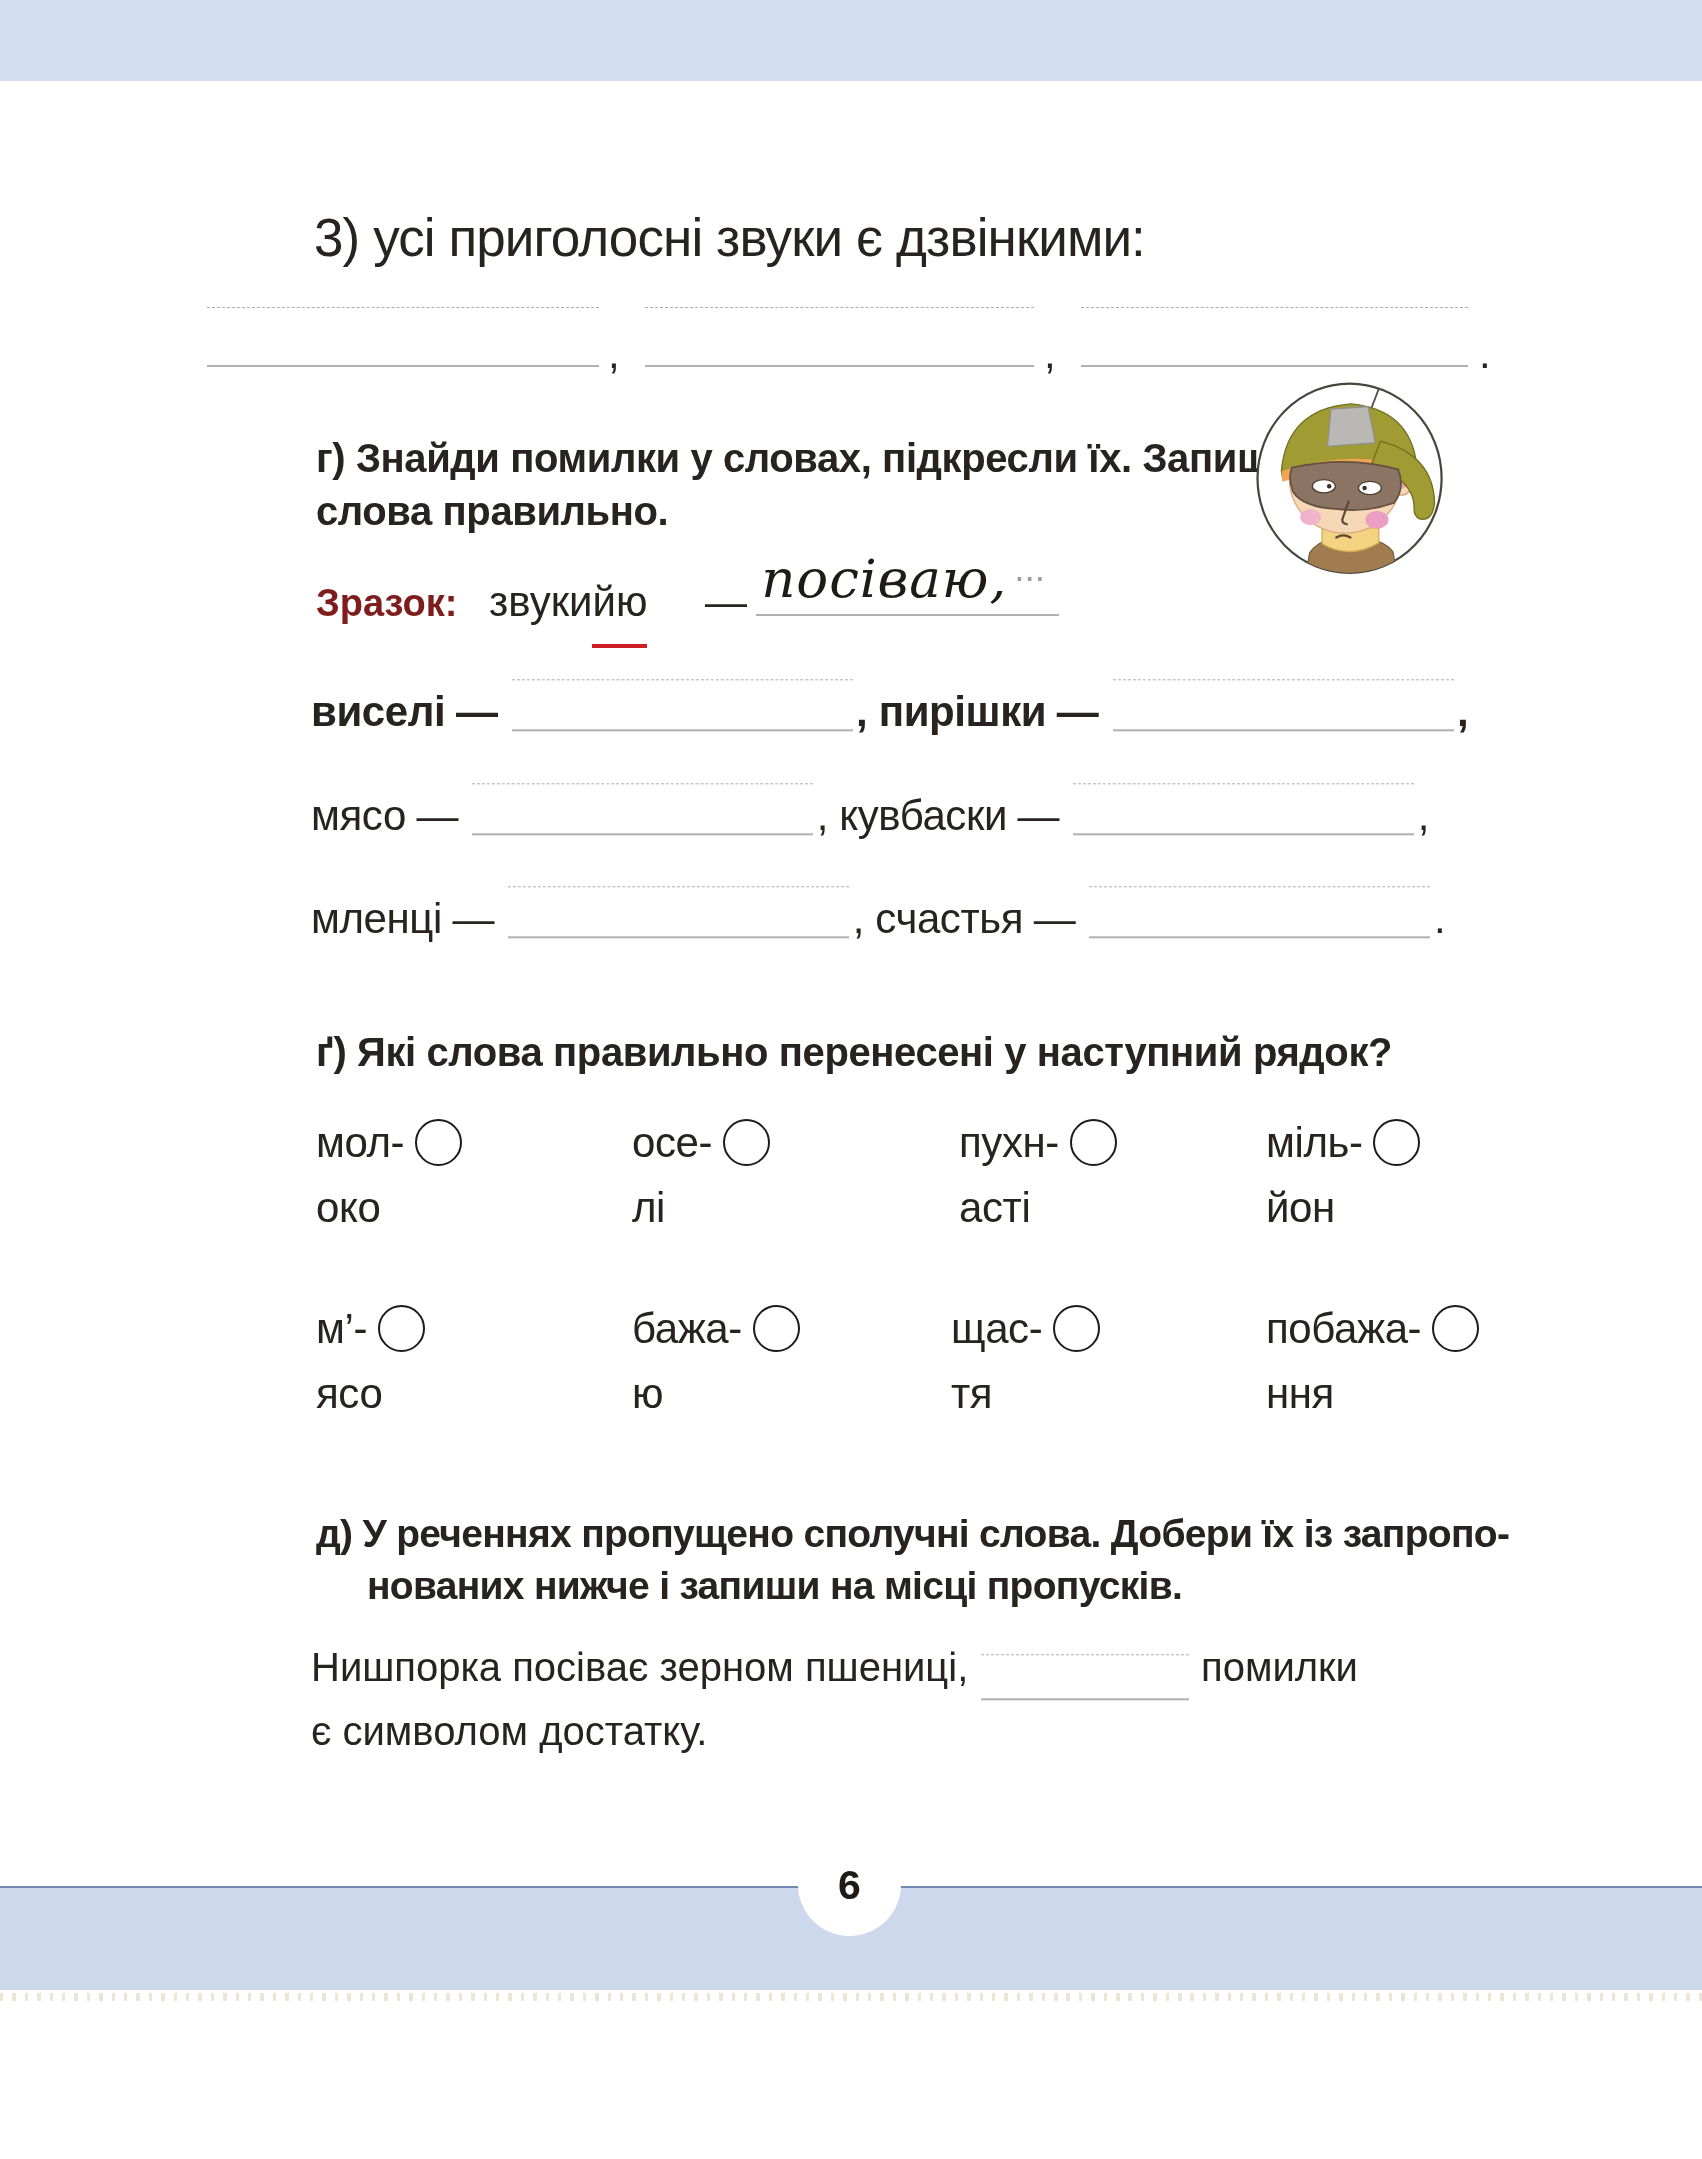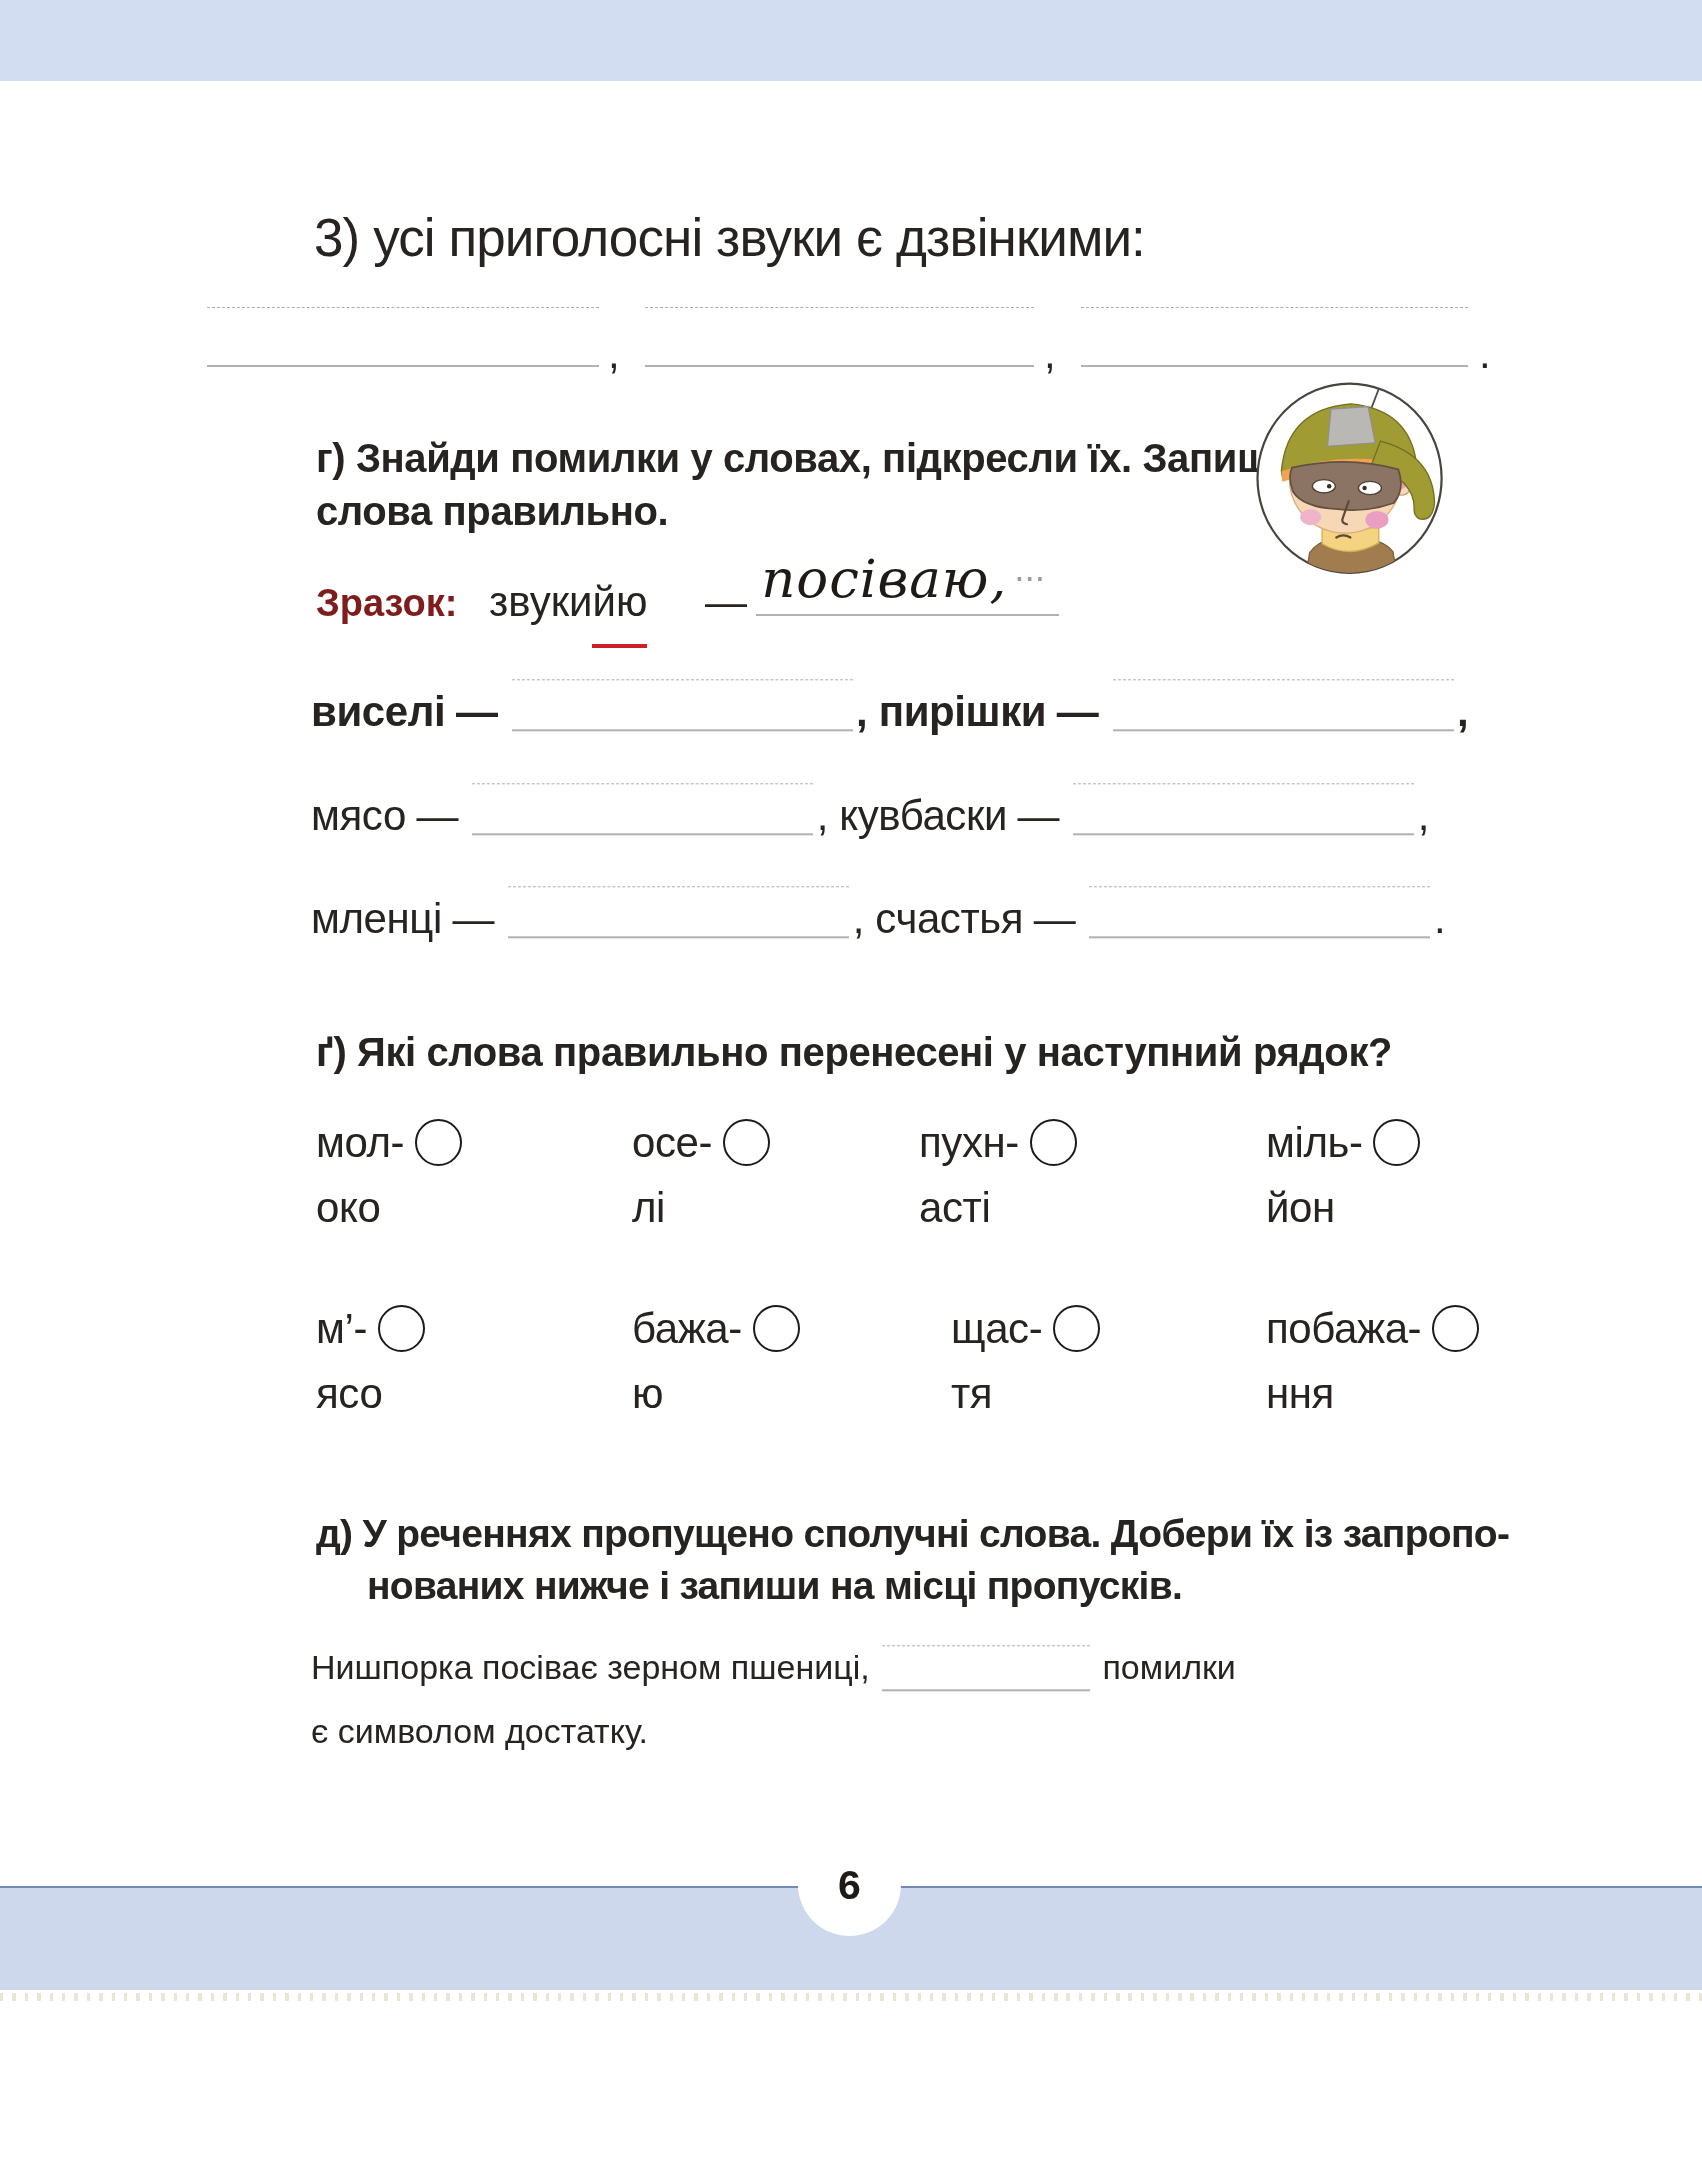--- a/index.html
+++ b/index.html
@@ -45,22 +45,22 @@
     border-bottom:2.7px solid #b1b1b1; padding:0 14px 5.3px 5.3px; }
   .cursive { font-family:"DejaVu Serif", serif; font-style:italic; font-size:53px; letter-spacing:0.9px; color:#1d1a18; }
   .dots { font-size:37px; color:#9b9b9b; margin-left:7px; }
 
   
   .syll-group { position:absolute; left:316px; width:1099px; }
   .syll-cell { position:absolute; top:0; font-size:42px; letter-spacing:-0.4px; line-height:65px; white-space:nowrap; }
   .circle { display:inline-block; width:43px; height:43px; border:2.7px solid #1b1b1b;
     border-radius:50%; background:#ffffff; vertical-align:-8.9px; margin-left:10.6px; }
 
-  .sentence-row { position:absolute; left:311px; display:flex; align-items:flex-start;
-    font-size:34px; line-height:55px; white-space:pre; }
+  .sentence-row { position:absolute; left:311px; display:flex; align-items:flex-end;
+    font-size:40px; line-height:55px; white-space:pre; }
 
   
   .mascot { position:absolute; left:1246px; top:377px; width:208px; height:206px; }
 </style>
 </head>
 <body>
 
 <div class="page">
 
   <div class="top-band"></div>
@@ -99,21 +99,21 @@
 
   <div class="syll-group" style="top:1110px; height:142px;">
     <div class="syll-cell" style="left:0;">
       <span>мол-</span><span class="circle"></span><br>
       <span>око</span>
     </div>
     <div class="syll-cell" style="left:316px;">
       <span>осе-</span><span class="circle"></span><br>
       <span>лі</span>
     </div>
-    <div class="syll-cell" style="left:603px;">
+    <div class="syll-cell" style="left:643px;">
       <span>пухн-</span><span class="circle"></span><br>
       <span>асті</span>
     </div>
     <div class="syll-cell" style="left:950px;">
       <span>міль-</span><span class="circle"></span><br>
       <span>йон</span>
     </div>
   </div>
 
   <div class="syll-group" style="top:1296px; height:142px;">

